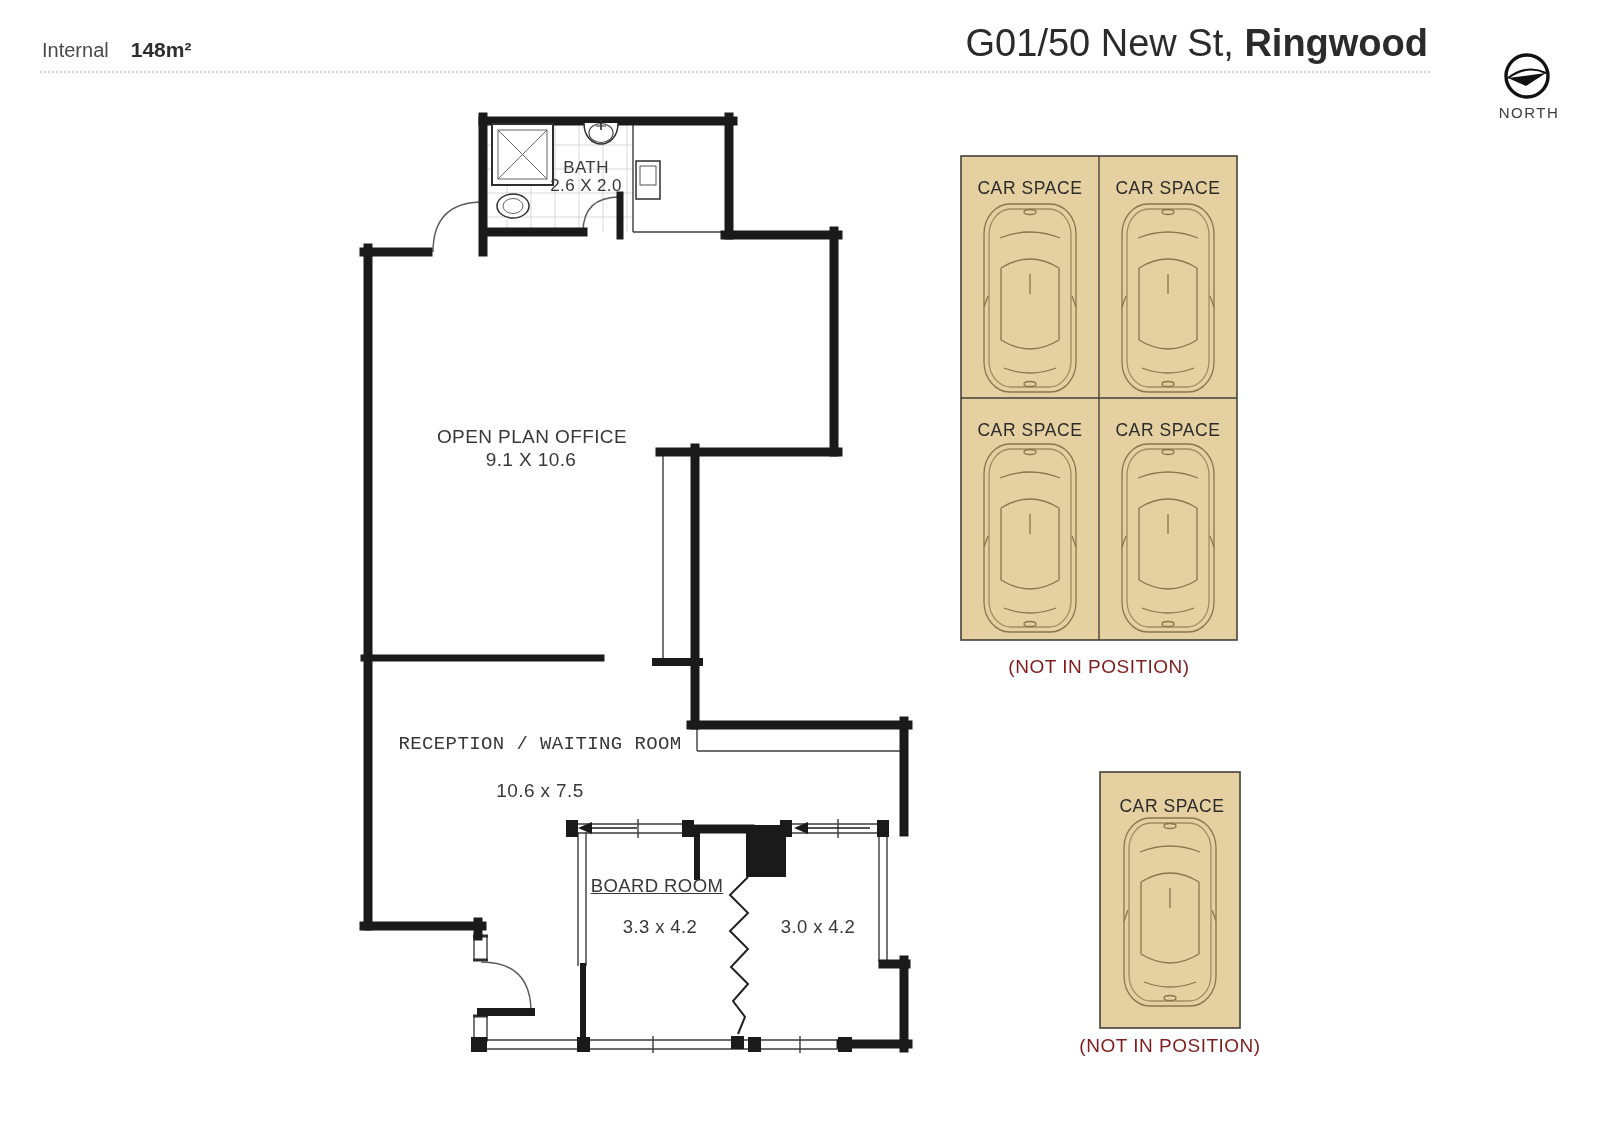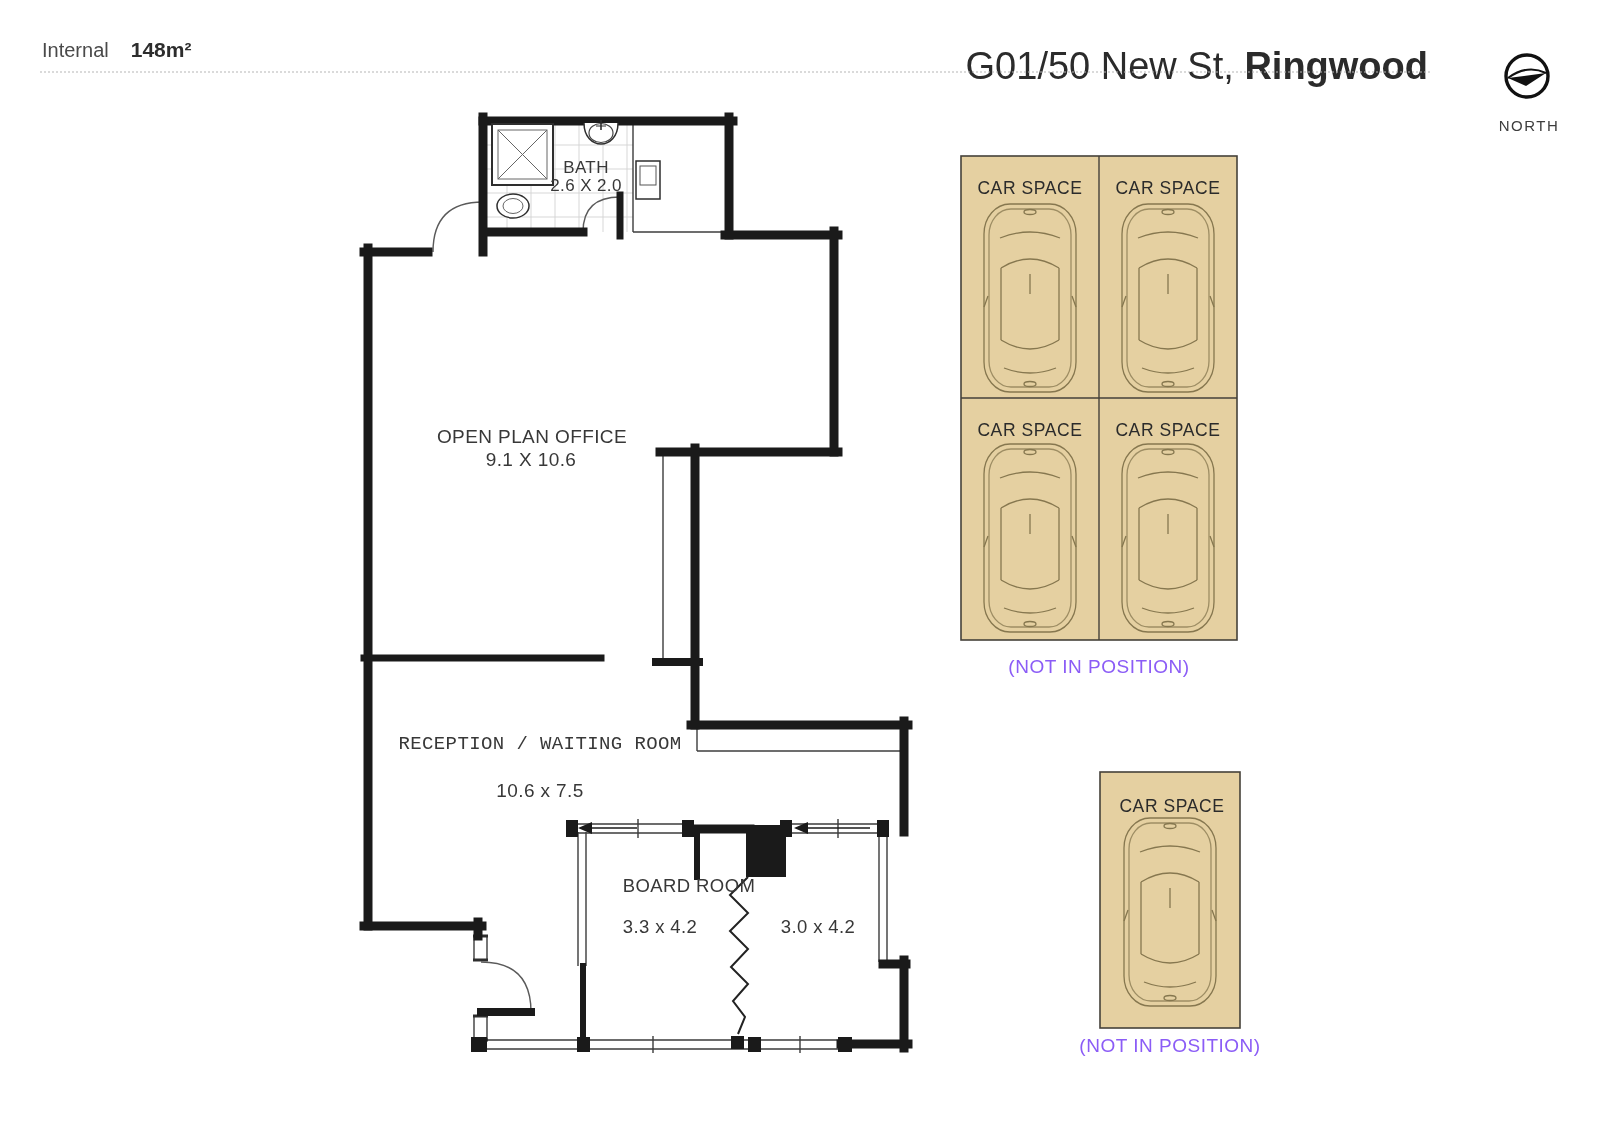--- a/index.html
+++ b/index.html
@@ -4,27 +4,27 @@
 <style>
   html,body{margin:0;padding:0;background:#ffffff;}
   .page{position:relative;width:1600px;height:1132px;background:#fff;overflow:hidden;
         font-family:"Liberation Sans", sans-serif;}
   svg.plan{position:absolute;left:0;top:0;}
   .lbl{position:absolute;transform:translateX(-50%);white-space:nowrap;
        color:#383838;letter-spacing:.4px;}
   .lbl.room{font-size:19px;text-align:center;}
   .lbl.small{font-size:17px;}
   .lbl.car{font-size:17.5px;color:#2b2b2b;letter-spacing:.6px;}
-  .lbl.nip{font-size:19px;color:#8b5cf6;letter-spacing:.5px;}
+  .lbl.nip{font-size:19px;color:#7f1d1d;letter-spacing:.5px;}
   .internal{position:absolute;left:42px;top:38px;font-size:20px;color:#4a4a4a;}
   .internal .area{font-size:21px;color:#2d2d2d;font-weight:700;margin-left:22px;}
   .address{position:absolute;right:172px;top:22px;font-size:38px;color:#2b2b2b;
-           font-weight:400;white-space:nowrap;margin-top:23px;}
+           font-weight:400;white-space:nowrap;}
   .address .bold{font-weight:700;}
-  .north{position:absolute;left:1529px;top:117px;transform:translateX(-50%);
+  .north{position:absolute;left:1529px;top:104px;transform:translateX(-50%);
          font-size:15px;color:#3d3d3d;letter-spacing:1.5px;}
   .note{position:absolute;left:268px;top:1072px;font-size:15.5px;color:#454545;
         white-space:nowrap;letter-spacing:.1px;}
   .note .prefix{font-weight:700;color:#1f1f1f;margin-right:6px;}
 </style>
 </head>
 <body>
 
 <div class="page">
 
@@ -183,21 +183,21 @@
 
   <div class="lbl small" style="left:586px;top:158px;">BATH</div>
   <div class="lbl small" style="left:586px;top:176px;">2.6 X 2.0</div>
 
   <div class="lbl room" style="left:532px;top:426px;">OPEN PLAN OFFICE</div>
   <div class="lbl room" style="left:531px;top:449px;">9.1 X 10.6</div>
 
   <div class="lbl room" style="left:540px;top:733px;font-family:Liberation Mono, monospace;">RECEPTION / WAITING ROOM</div>
   <div class="lbl room" style="left:540px;top:780px;">10.6 x 7.5</div>
 
-  <div class="lbl room" style="left:689px;top:875px;font-size:18.5px;">BOARD ROOM</div>
+  <div class="lbl room" style="left:657px;top:875px;font-size:18.5px;text-decoration:underline;">BOARD ROOM</div>
   <div class="lbl room" style="left:660px;top:916px;font-size:18.5px;">3.3 x 4.2</div>
   <div class="lbl room" style="left:818px;top:916px;font-size:18.5px;">3.0 x 4.2</div>
 
   <div class="lbl car" style="left:1030px;top:178px;">CAR SPACE</div>
   <div class="lbl car" style="left:1168px;top:178px;">CAR SPACE</div>
   <div class="lbl car" style="left:1030px;top:420px;">CAR SPACE</div>
   <div class="lbl car" style="left:1168px;top:420px;">CAR SPACE</div>
   <div class="lbl car" style="left:1172px;top:796px;">CAR SPACE</div>
 
   <div class="lbl nip" style="left:1099px;top:656px;">(NOT IN POSITION)</div>

